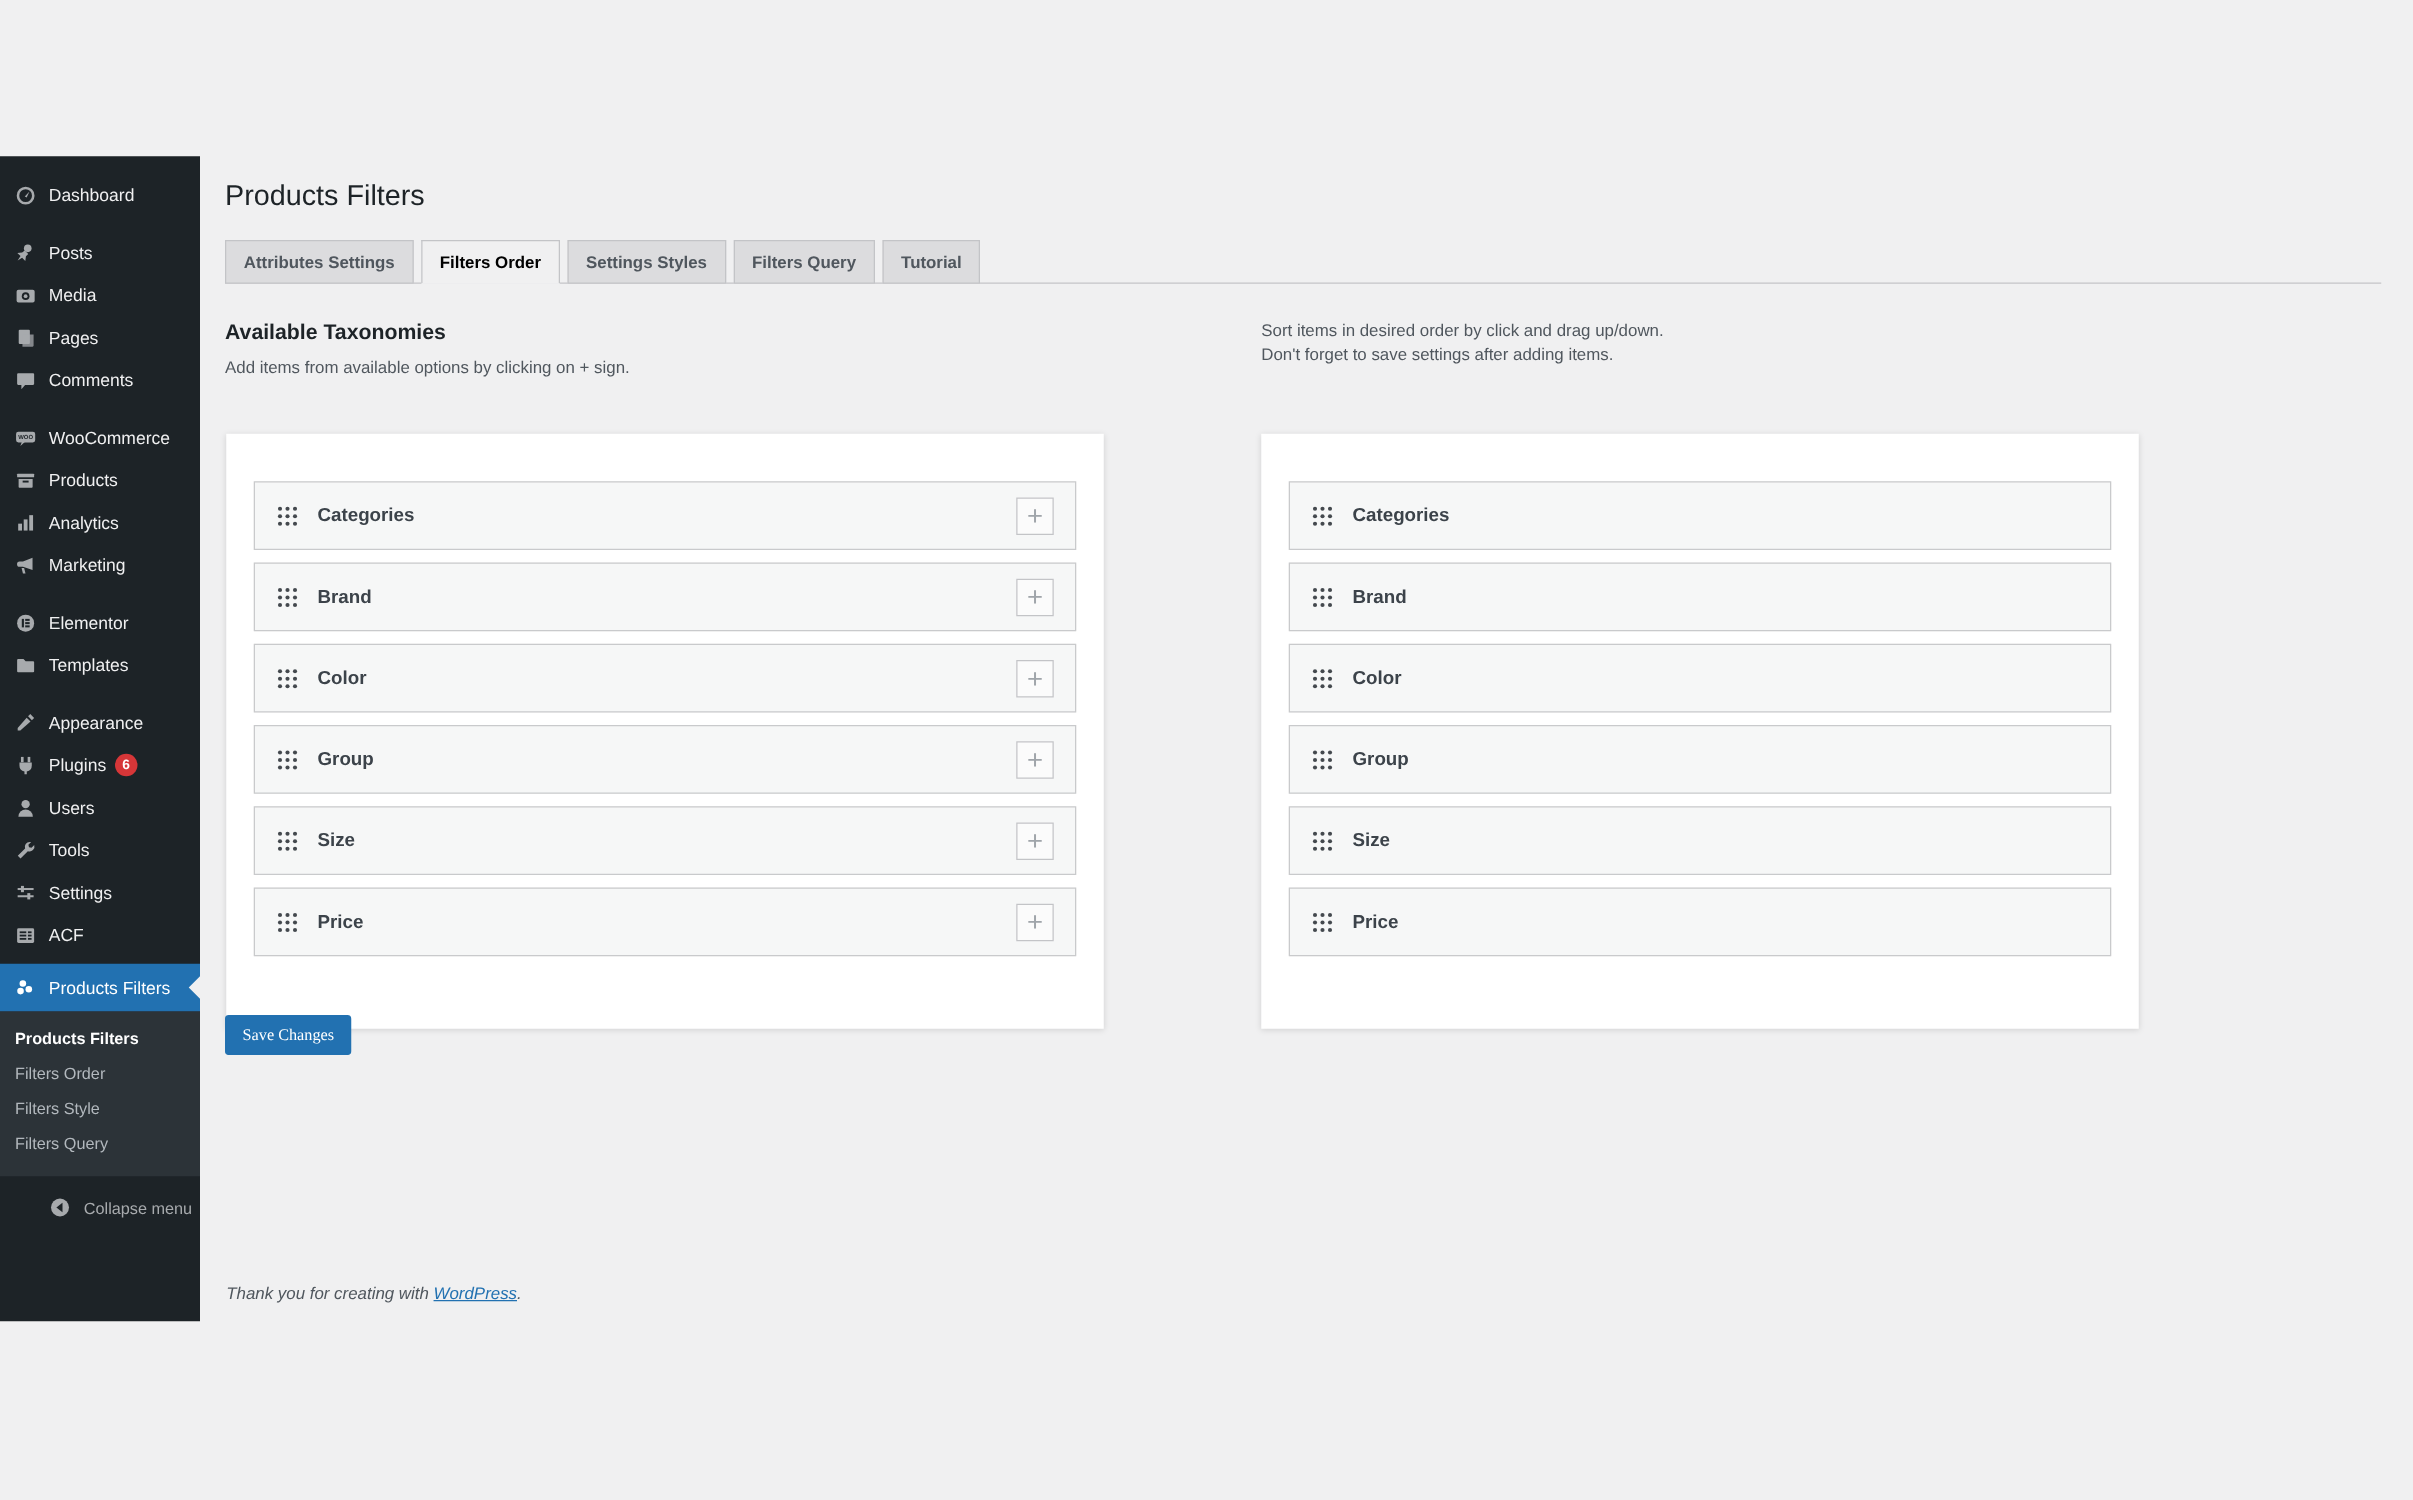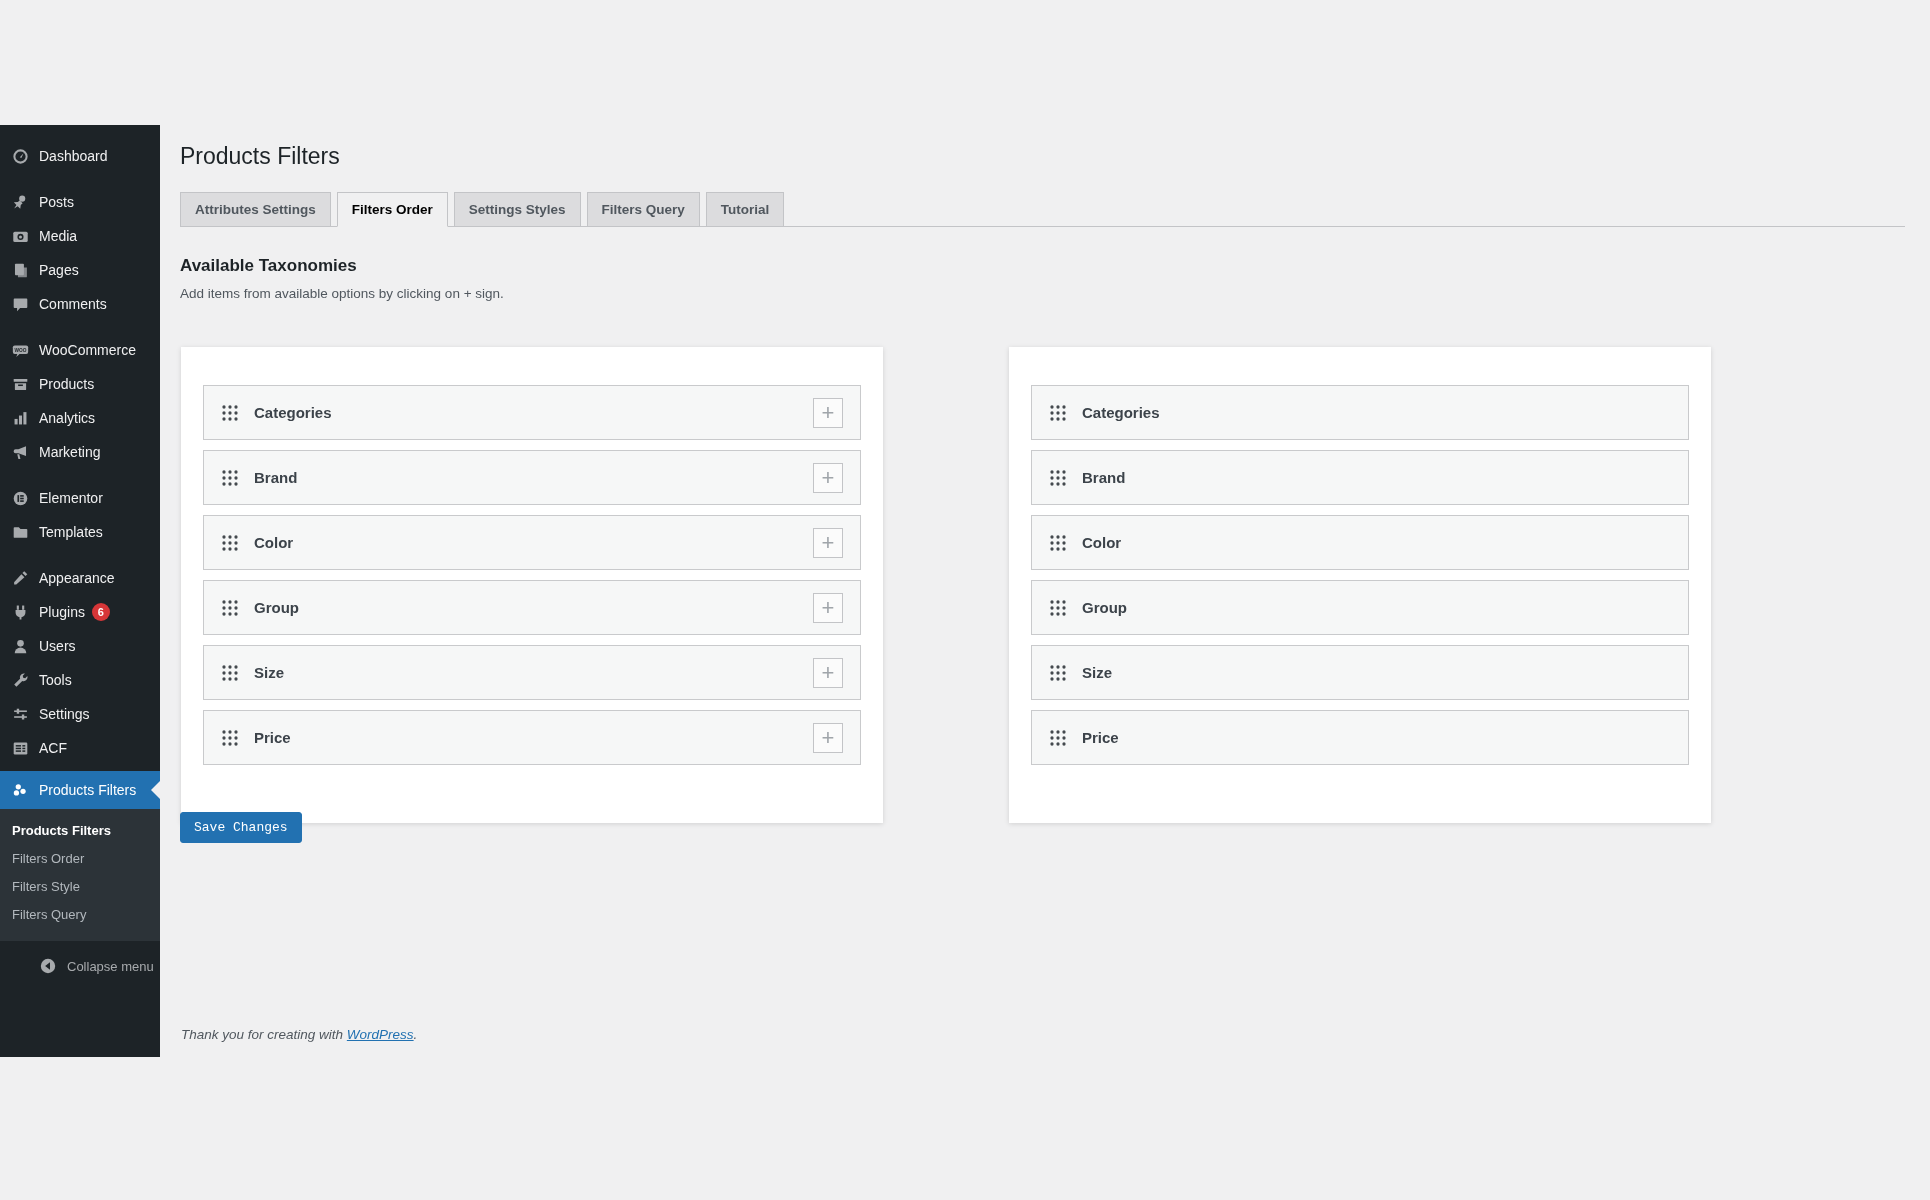--- a/index.html
+++ b/index.html
@@ -96,21 +96,21 @@
     border:1px solid #c3c4c7; background:#fbfbfb; color:#a0a5aa;
     font-size:22px; line-height:1; display:flex; align-items:center; justify-content:center;
     cursor:pointer; font-family:"Liberation Sans", sans-serif;
   }
 
   
   .save-btn {
     position:absolute; left:180px; top:812px;
     background:#2271b1; border:1px solid #2271b1; border-radius:3px;
     color:#fff; font-size:13px; font-weight:400; padding:7px 13px; cursor:pointer;
-    font-family:Liberation Mono, monospace;
+    font-family:Liberation Serif, serif;
   }
   .footer {
     position:absolute; left:181px; top:1027px;
     font-style:italic; font-size:13.5px; color:#50575e;
   }
   .footer a { color:#2271b1; text-decoration:underline; cursor:pointer; }
 </style>
 </head>
 <body>
 
@@ -326,20 +326,24 @@
       <a class="tab">Filters Query</a>
       <a class="tab">Tutorial</a>
     </nav>
 
   <div class="col col-left">
     <h2>Available Taxonomies</h2>
     <p class="desc">Add items from available options by clicking on + sign.</p>
   </div>
 
   <div class="col col-right">
+    <p class="desc">
+      <span>Sort items in desired order by click and drag up/down.</span><br>
+      <span>Don't forget to save settings after adding items.</span>
+    </p>
   </div>
 
   <section class="panel panel-left">
       <div class="filter-row">
         <span class="handle">
           <svg viewBox="0 0 18 18">
             <g fill="#44494e">
               <circle cx="3" cy="3" r="1.65"></circle>
               <circle cx="9" cy="3" r="1.65"></circle>
               <circle cx="15" cy="3" r="1.65"></circle>

